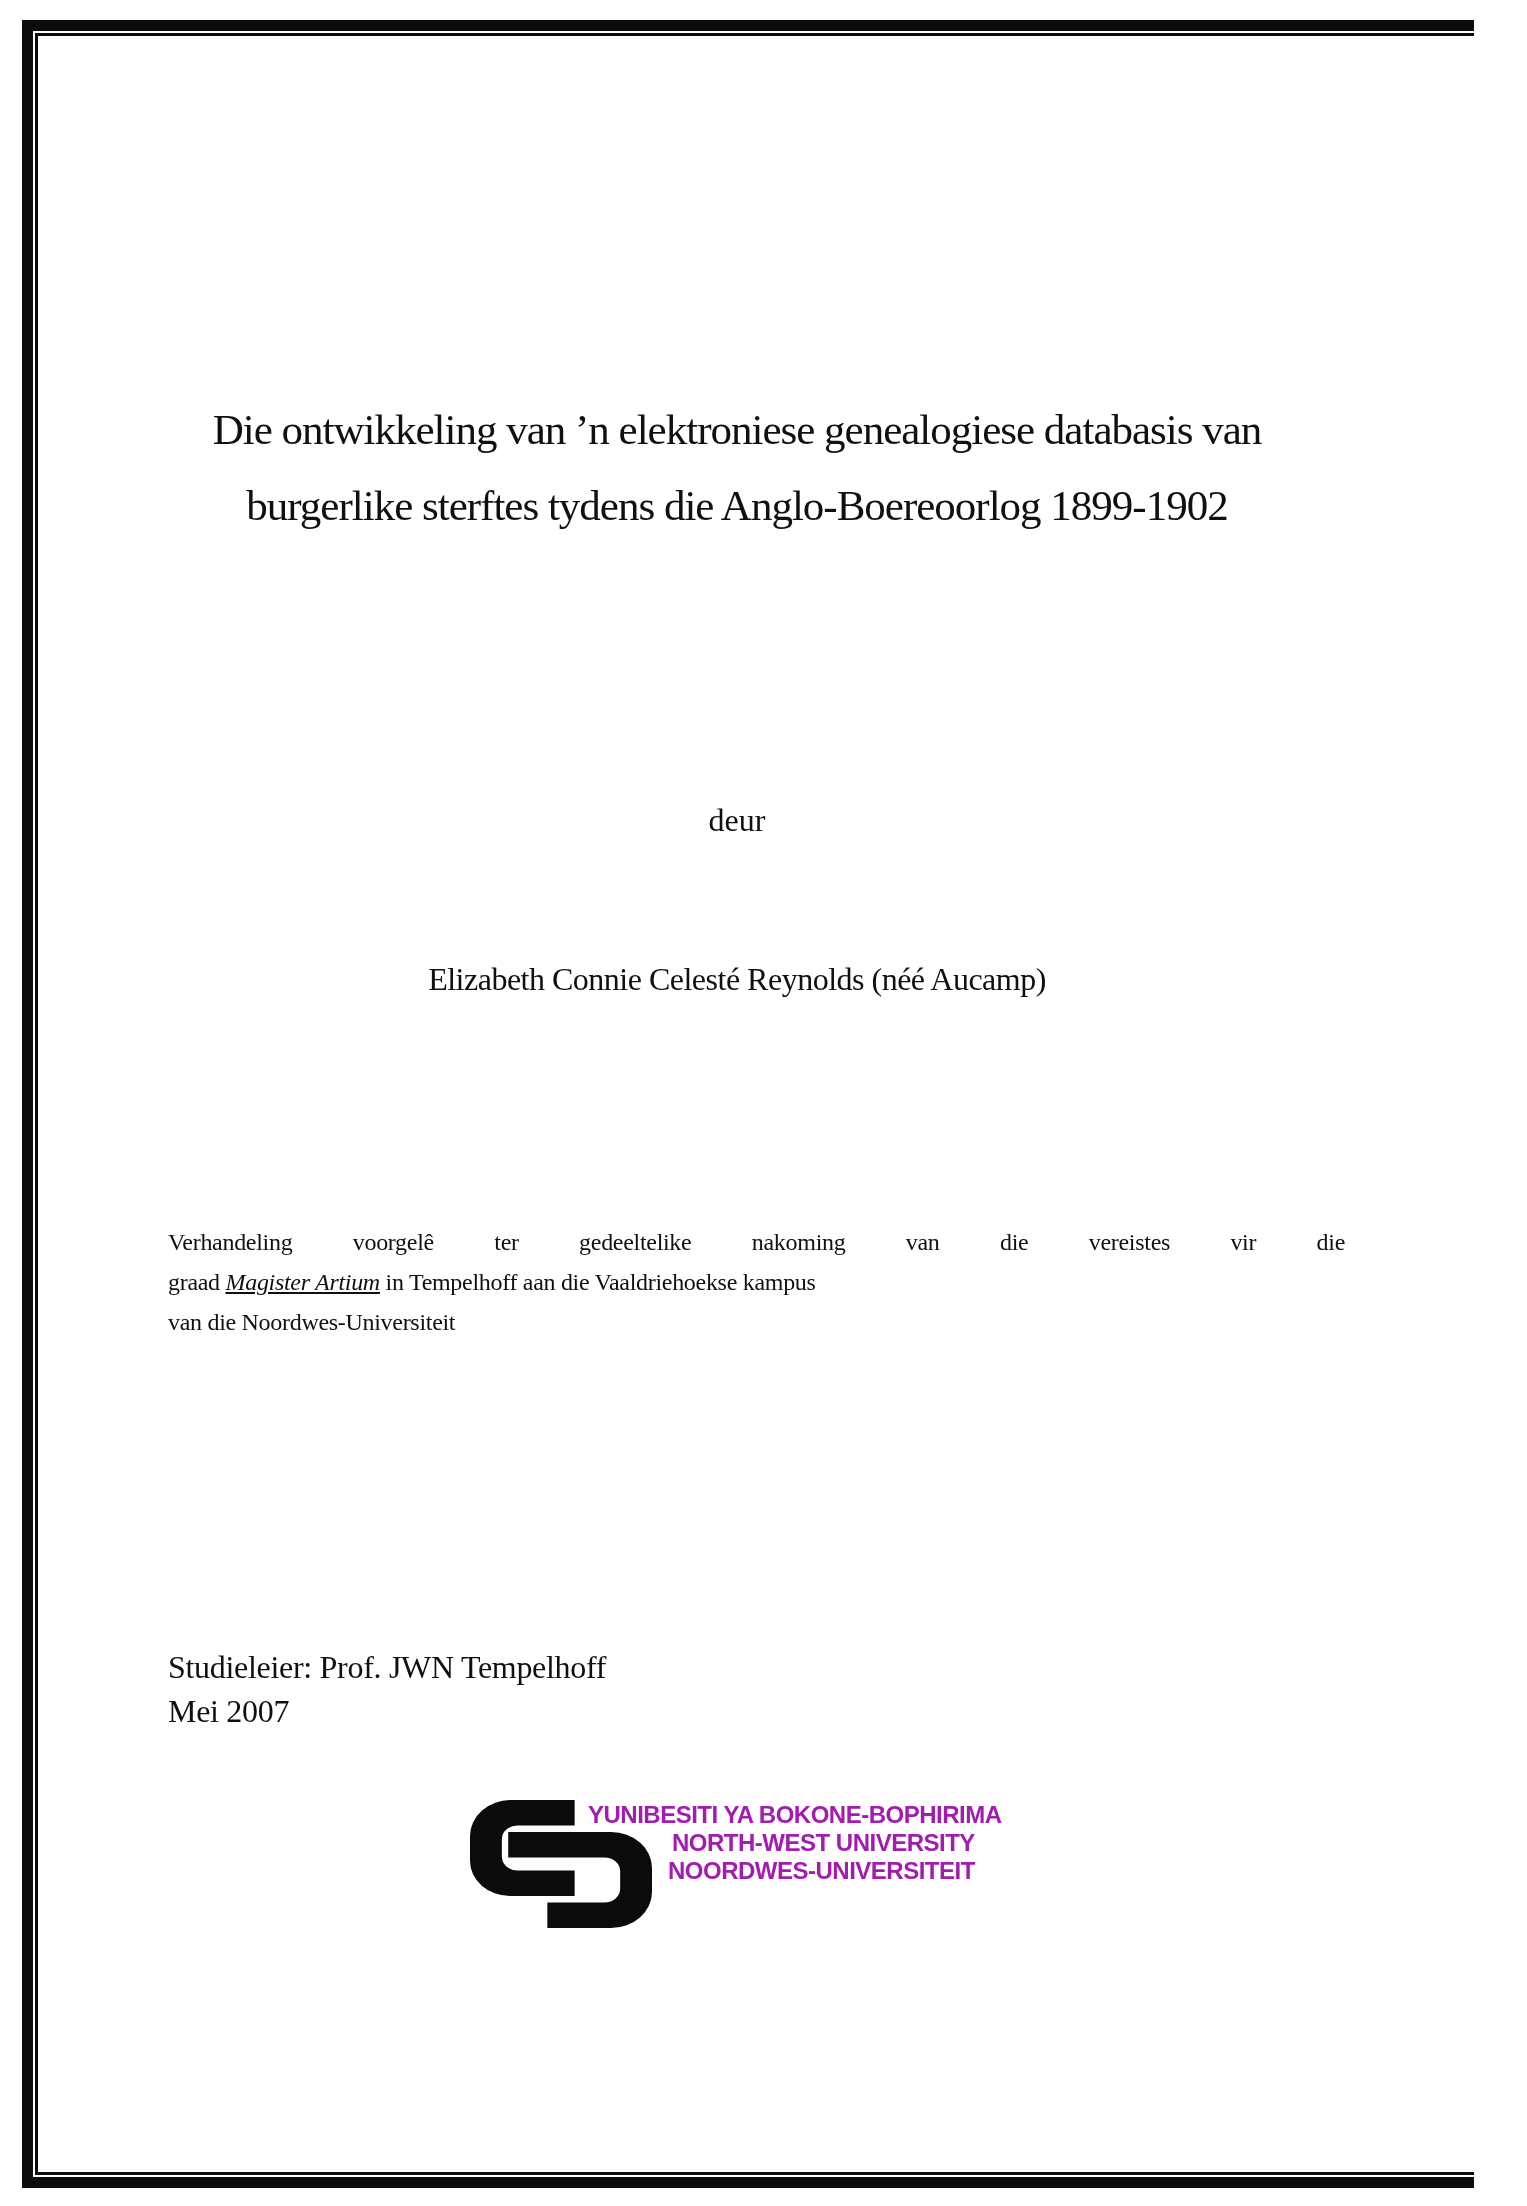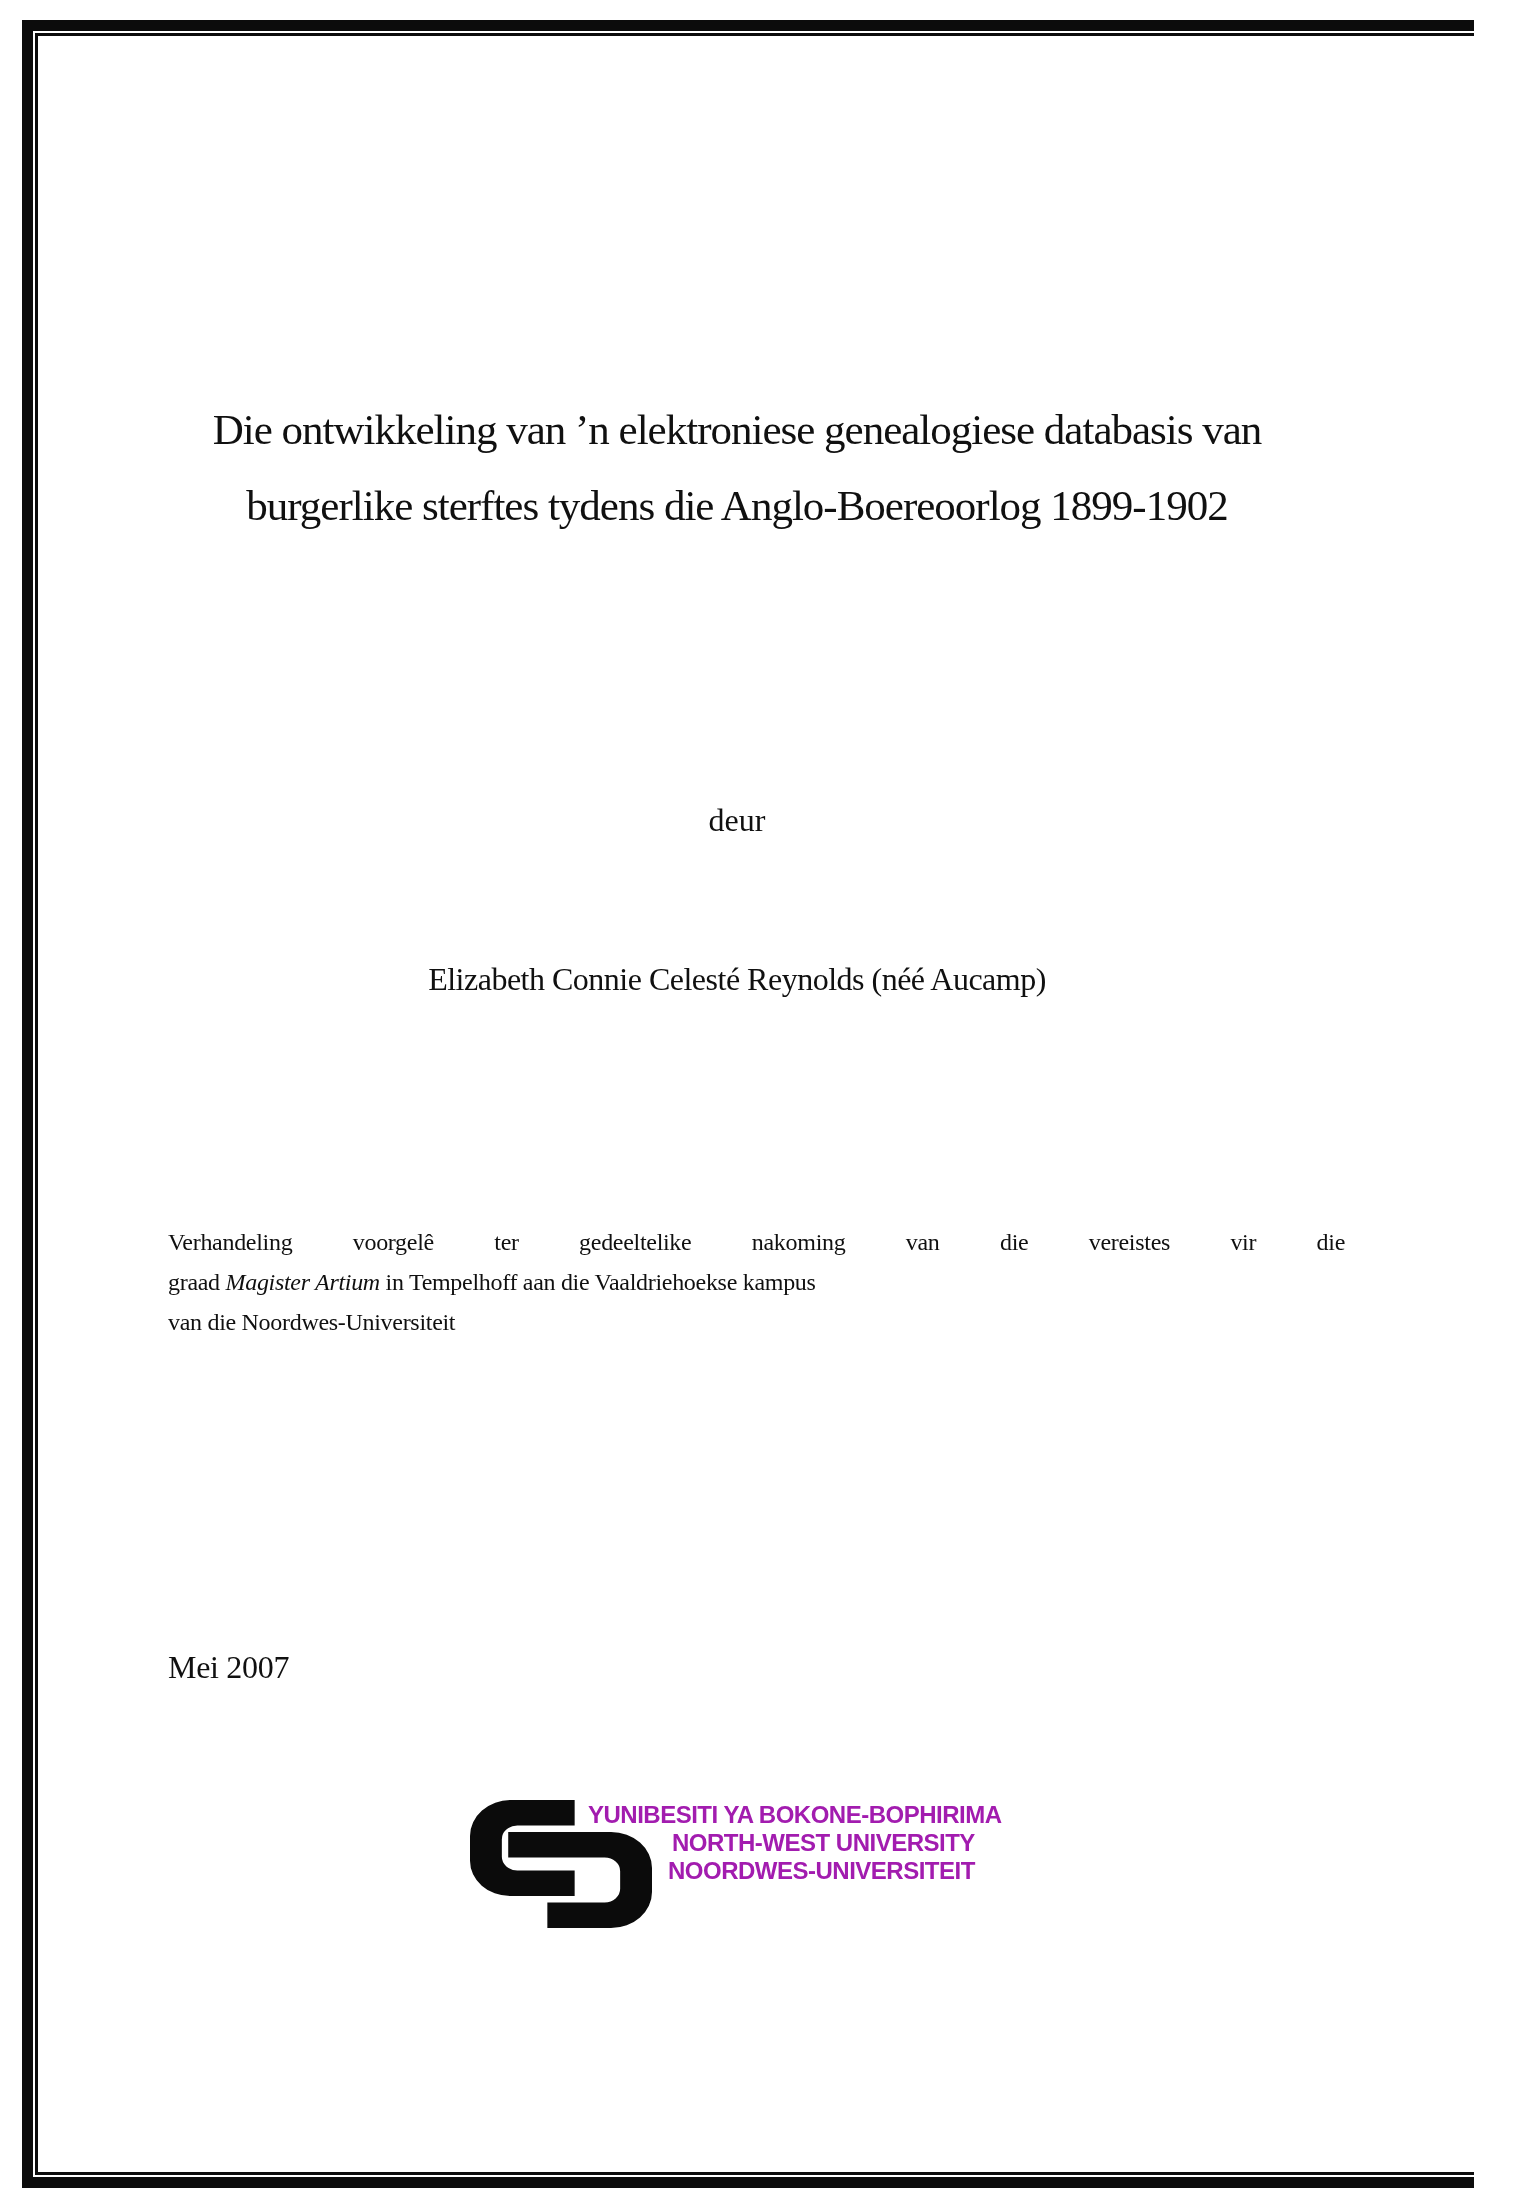--- a/index.html
+++ b/index.html
@@ -74,21 +74,21 @@
     width: 1177px;
     top: 1222px;
     font-size: 24px;
     letter-spacing: -0.3px;
   }
   .st-line { line-height: 40px; }
   .st-line.justify {
     text-align: justify;
     text-align-last: justify;
   }
-  .italic { font-style: italic; }
+  .italic { font-style: italic; text-decoration: underline; }
 
   .supervisor-block {
     position: absolute;
     left: 168px;
     top: 1645px;
     font-size: 32px;
     letter-spacing: -0.3px;
   }
   .supervisor-block > div { line-height: 44px; }
 
@@ -135,20 +135,21 @@
 
   <div class="author">Elizabeth Connie Celesté Reynolds (néé Aucamp)</div>
 
   <div class="statement">
     <div class="st-line justify">Verhandeling voorgelê ter gedeeltelike nakoming van die vereistes vir die</div>
     <div class="st-line"><span>graad </span><span class="italic">Magister Artium</span><span> in Tempelhoff aan die Vaaldriehoekse kampus</span></div>
     <div class="st-line">van die Noordwes-Universiteit</div>
   </div>
 
   <div class="supervisor-block">
+    <div>Studieleier: Prof. JWN Tempelhoff</div>
     <div>Mei 2007</div>
   </div>
 
   <div class="logo">
     <svg width="182" height="128" viewBox="0 0 200 160" preserveAspectRatio="none" aria-hidden="true">
 
       <path fill="#0b0b0b" d="M115 0 H45 A45 45 0 0 0 0 45 V76 A44 44 0 0 0 44 120 H115 V88 H52 A17 17 0 0 1 35 71 V49 A17 17 0 0 1 52 32 H115 Z"></path>
 
       <path fill="#0b0b0b" d="M42 40 H155 A45 45 0 0 1 200 85 V115 A45 45 0 0 1 155 160 H85 V128 H148 A17 17 0 0 0 165 111 V89 A17 17 0 0 0 148 72 H42 Z"></path>
     </svg>

